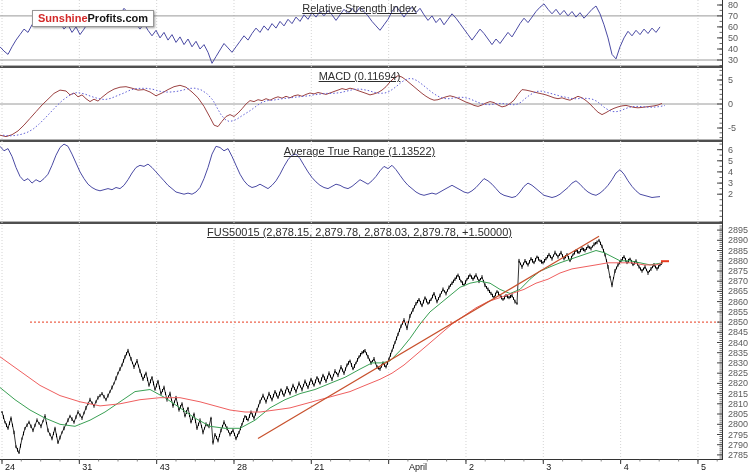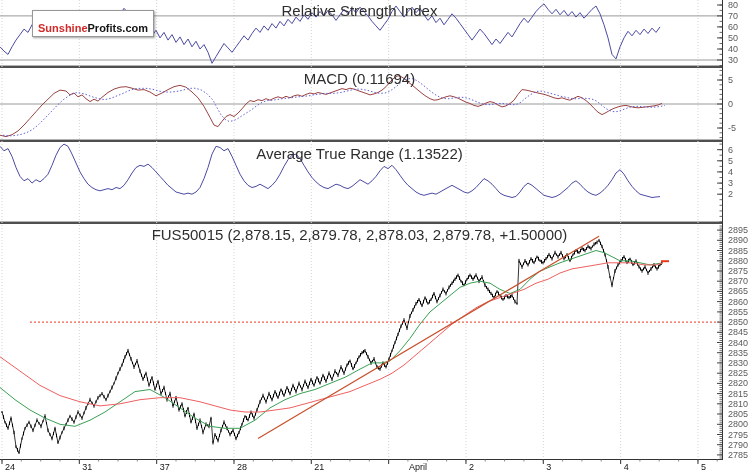--- a/index.html
+++ b/index.html
@@ -1,25 +1,25 @@
 <!DOCTYPE html>
 <html><head>
 <meta charset="utf-8">
 <style>
   html,body{margin:0;padding:0}
   body{width:755px;height:476px;position:relative;background:#ffffff;overflow:hidden;
        font-family:"Liberation Sans",sans-serif;}
-  .panel-title{position:absolute;left:0;width:719px;text-align:center;font-size:15px;color:#2e2e2e;pointer-events:none;}
+  .panel-title{position:absolute;left:0;width:719px;text-align:center;font-size:11px;color:#2e2e2e;pointer-events:none;text-decoration:underline;}
   .sep{position:absolute;left:0;width:723px;height:2px;background:#4f4f4f;border-top:1px solid #b2b2b2;}
   #axis-v{position:absolute;top:0;left:722px;width:1px;height:460px;background:#333;}
   #axis-h{position:absolute;top:459px;left:0;width:723px;height:1px;background:#333;}
   #chart-svg{position:absolute;top:0;left:0;}
   .logo{position:absolute;left:32px;top:10px;background:#fff;border:1px solid #979797;
         box-shadow:1px 1px 2px rgba(70,70,70,.5);font-weight:bold;font-size:11px;
-        padding:11px 5px 2px 5px;white-space:nowrap;z-index:5;}
+        padding:1px 5px 2px 5px;white-space:nowrap;z-index:5;}
   .logo .s{color:#d32a2a}
   .logo .p{color:#141414}
   .x-label{position:absolute;font-size:9px;color:#141414;top:462px;}
 </style>
 </head>
 <body>
 
 <div class="sep" style="top:65px"></div>
 <div class="sep" style="top:139px"></div>
 <div class="sep" style="top:221px"></div>
@@ -335,21 +335,21 @@
 <div class="panel-title" style="top:2px">Relative Strength Index</div>
 <div class="panel-title" style="top:70px">MACD (0.11694)</div>
 <div class="panel-title" style="top:145px">Average True Range (1.13522)</div>
 <div class="panel-title" style="top:226px">FUS50015 (2,878.15, 2,879.78, 2,878.03, 2,879.78, +1.50000)</div>
 
 <div class="logo"><span class="s">Sunshine</span><span class="p">Profits.com</span></div>
 
 <div id="x-labels">
     <div class="x-label" style="left: 5px;">24</div>
     <div class="x-label" style="left: 82.33px;">31</div>
-    <div class="x-label" style="left: 159.66px;">37</div>
+    <div class="x-label" style="left: 159.66px;">43</div>
     <div class="x-label" style="left: 236.99px;">28</div>
     <div class="x-label" style="left: 314.32px;">21</div>
     <div class="x-label" style="left: 409px;">April</div>
     <div class="x-label" style="left: 468.98px;">2</div>
     <div class="x-label" style="left: 546.31px;">3</div>
     <div class="x-label" style="left: 623.64px;">4</div>
     <div class="x-label" style="left: 700.97px;">5</div>
   </div>
 
 </body></html>

